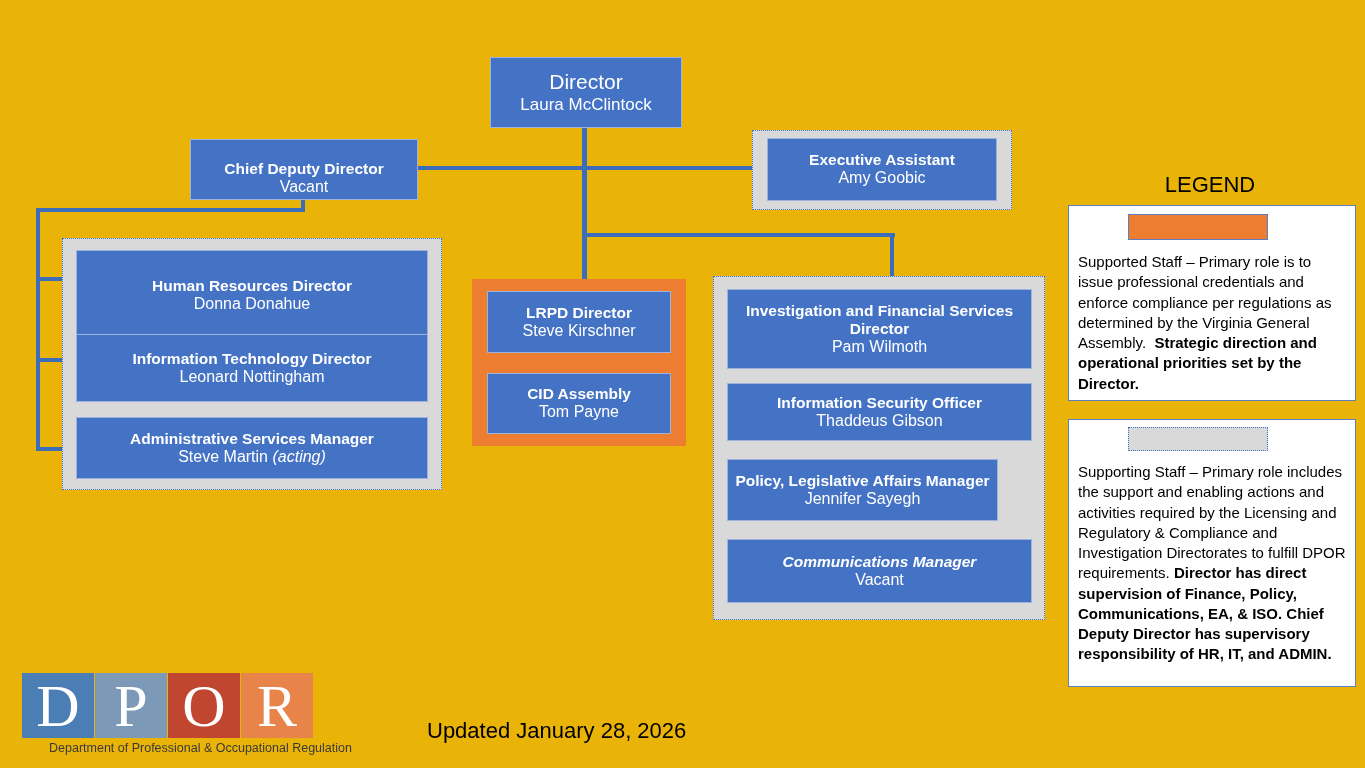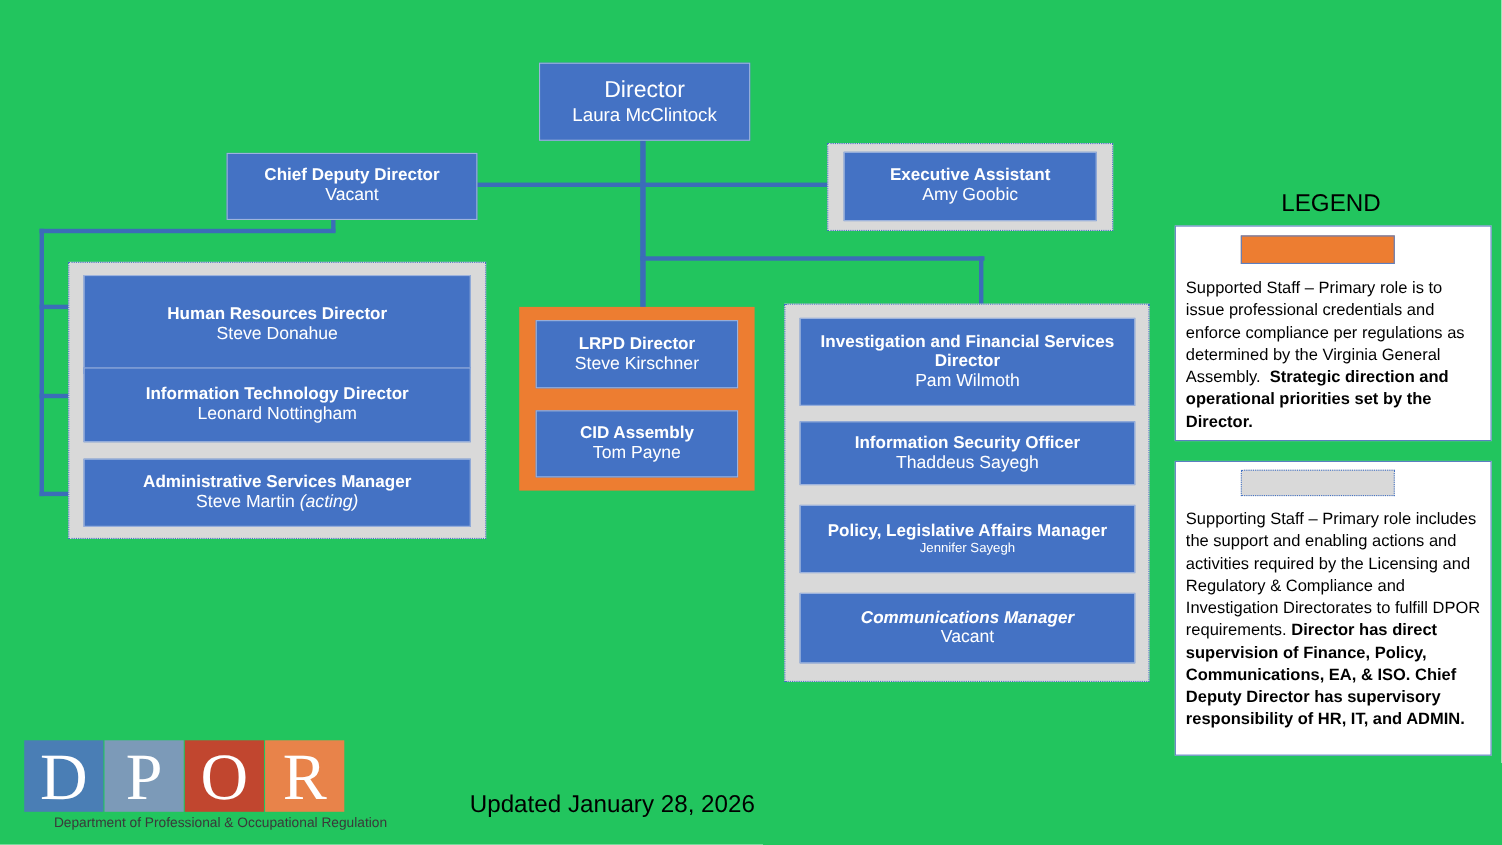--- a/index.html
+++ b/index.html
@@ -9,21 +9,21 @@
     background: #ffffff;
   }
   body {
     font-family: "Liberation Sans", sans-serif;
     color: #000000;
   }
   #canvas {
     position: relative;
     width: 1365px;
     height: 768px;
-    background: #22c55e;
+    background: #eab308;
     overflow: hidden;
   }
 
   
   .conn {
     position: absolute;
     background: #3B6DB8;
   }
 
   
@@ -156,33 +156,33 @@
 
   <div class="group-orange" style="left:472px; top:279px; width:214px; height:167px;"></div>
 
   <div class="group-gray" style="left:713px; top:276px; width:332px; height:344px;"></div>
 
   <div class="box" style="left:490px; top:57px; width:192px; height:71px; font-size:16px;">
     <div class="title" style="font-size:21px; font-weight:normal;">Director</div>
     <div class="name" style="font-size:17px;">Laura McClintock</div>
   </div>
 
-  <div class="box" style="left:206px; top:139px; width:228px; height:61px; font-size:15px;">
+  <div class="box" style="left:190px; top:139px; width:228px; height:61px; font-size:15px;justify-content:flex-end;">
     <div class="title" style="font-size:15.5px;">Chief Deputy Director</div>
     <div class="name" style="font-size:16px;">Vacant</div>
   </div>
 
   <div class="box" style="left:767px; top:138px; width:230px; height:63px; font-size:15px;">
     <div class="title" style="font-size:15.5px;">Executive Assistant</div>
     <div class="name" style="font-size:16px;">Amy Goobic</div>
   </div>
 
   <div class="box" style="left:76px; top:250px; width:352px; height:90px; font-size:15px;">
     <div class="title" style="font-size:15.5px;">Human Resources Director</div>
-    <div class="name" style="font-size:16px;">Steve Donahue</div>
+    <div class="name" style="font-size:16px;">Donna Donahue</div>
   </div>
 
   <div class="box" style="left:76px; top:334px; width:352px; height:68px; font-size:15px;">
     <div class="title" style="font-size:15.5px;">Information Technology Director</div>
     <div class="name" style="font-size:16px;">Leonard Nottingham</div>
   </div>
 
   <div class="box" style="left:487px; top:291px; width:184px; height:62px; font-size:15px;">
     <div class="title" style="font-size:15.5px;">LRPD Director</div>
     <div class="name" style="font-size:16px;">Steve Kirschner</div>
@@ -200,26 +200,26 @@
     <div class="name" style="font-size:16px;">Tom Payne</div>
   </div>
 
   <div class="box" style="left:727px; top:289px; width:305px; height:80px; font-size:15px;">
     <div class="title" style="font-size:15.5px;">Investigation and Financial Services Director</div>
     <div class="name" style="font-size:16px;">Pam Wilmoth</div>
   </div>
 
   <div class="box" style="left:727px; top:383px; width:305px; height:58px; font-size:15px;">
     <div class="title" style="font-size:15.5px;">Information Security Officer</div>
-    <div class="name" style="font-size:16px;">Thaddeus Sayegh</div>
-  </div>
-
-  <div class="box" style="left:727px; top:459px; width:305px; height:62px; font-size:15px;">
+    <div class="name" style="font-size:16px;">Thaddeus Gibson</div>
+  </div>
+
+  <div class="box" style="left:727px; top:459px; width:271px; height:62px; font-size:15px;">
     <div class="title" style="font-size:15.5px;">Policy, Legislative Affairs Manager</div>
-    <div class="name" style="font-size:12px;">Jennifer Sayegh</div>
+    <div class="name" style="font-size:16px;">Jennifer Sayegh</div>
   </div>
 
   <div class="box" style="left:727px; top:539px; width:305px; height:64px; font-size:15px;">
     <div class="title" style="font-size:15.5px;font-style:italic;">Communications Manager</div>
     <div class="name" style="font-size:16px;">Vacant</div>
   </div>
 
   <div id="legend-title" style="left:1065px; top:172px; width:290px;">LEGEND</div>
 
   <div class="legend-panel" style="left:1068px; top:205px; width:288px; height:196px;"></div>

